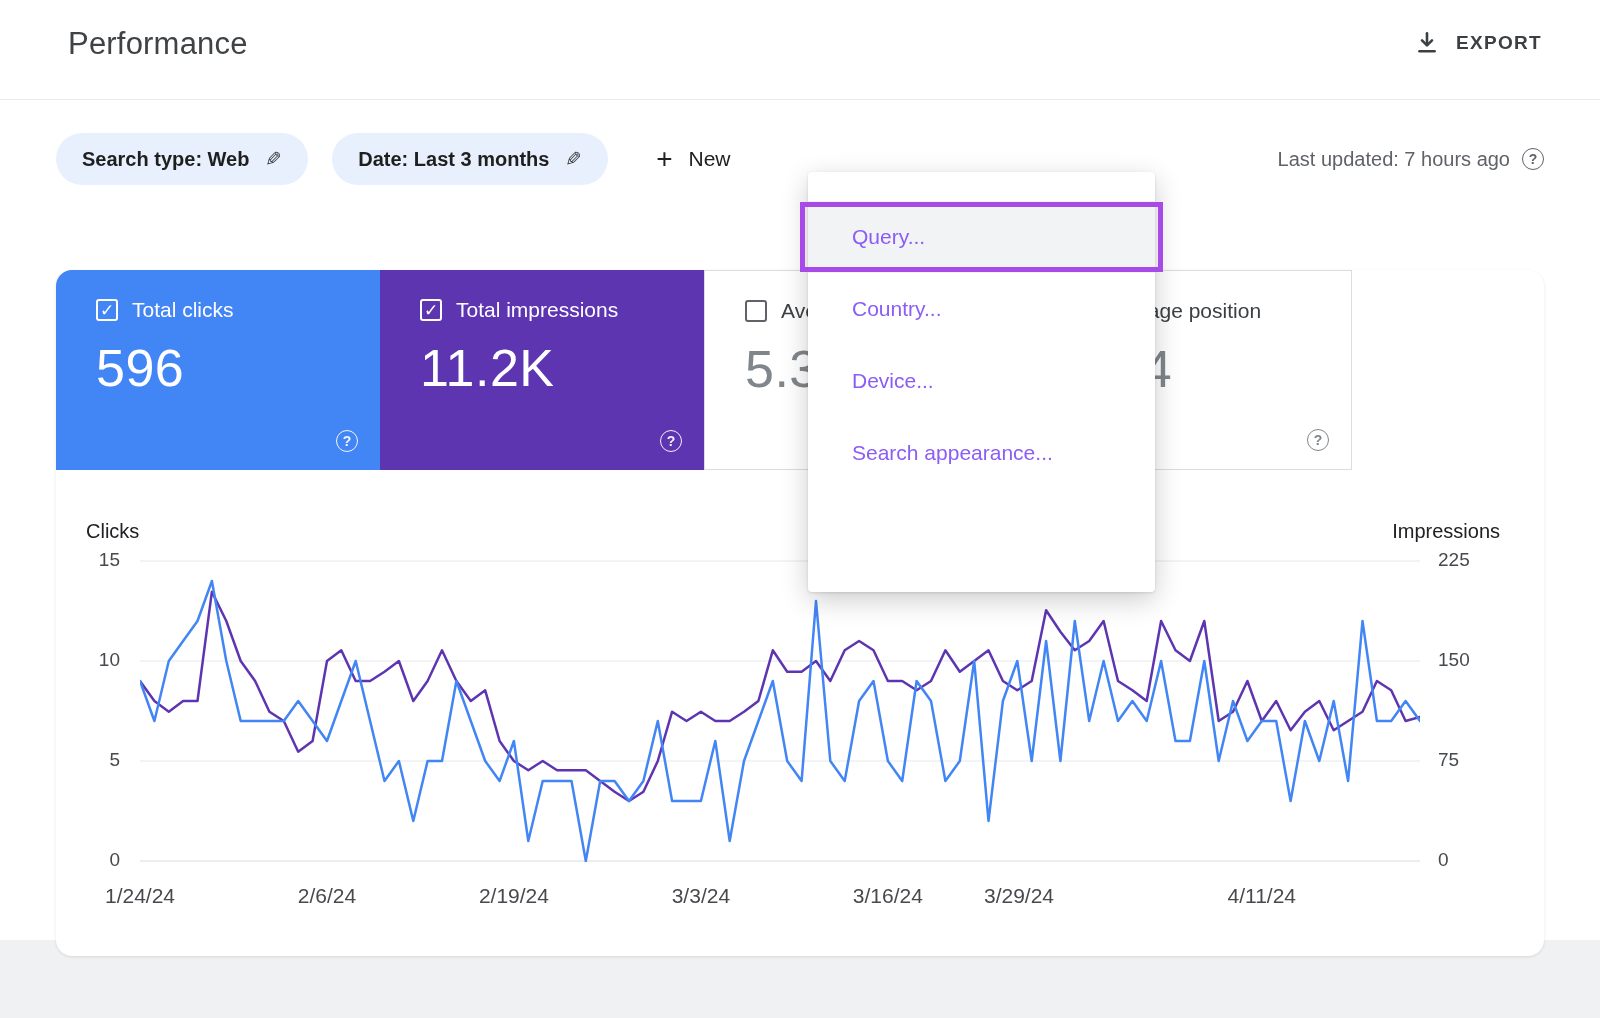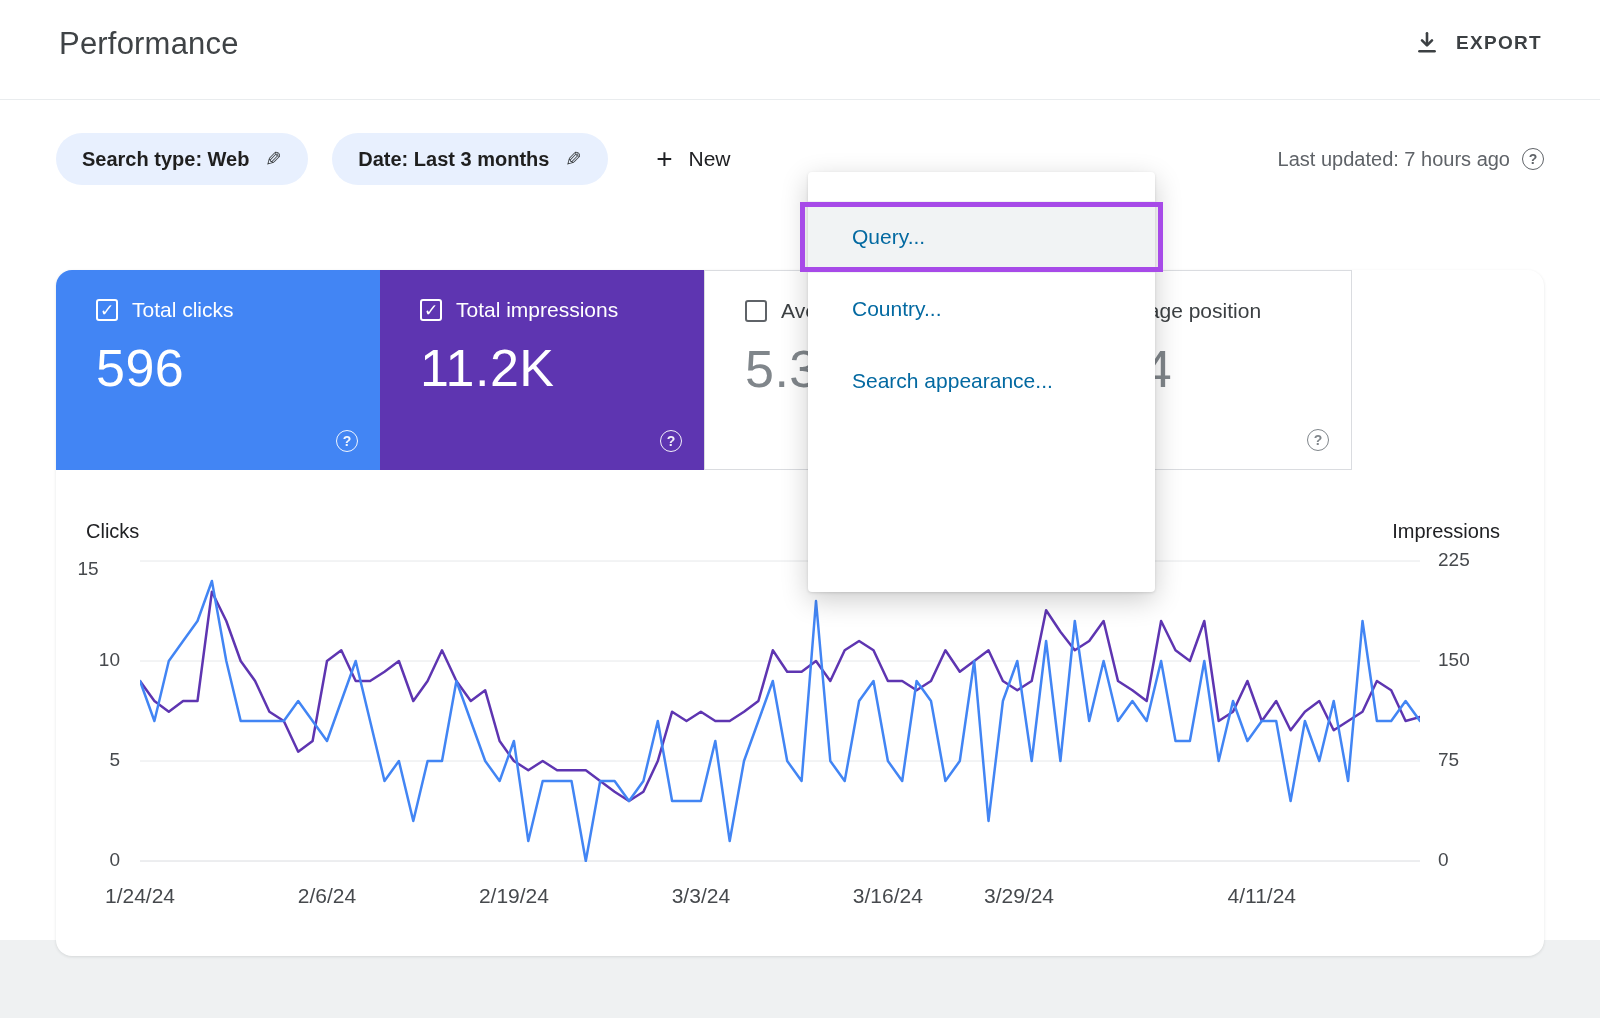--- a/index.html
+++ b/index.html
@@ -7,21 +7,21 @@
   html,body { width:1600px; height:1018px; overflow:hidden; }
   body {
     position:relative;
     background:#ffffff;
     font-family:"Liberation Sans","DejaVu Sans",sans-serif;
     color:#202124;
   }
   .footer-bg { position:absolute; left:0; right:0; bottom:0; height:78px; background:#eff1f2; }
 
   
-  .page-title { position:absolute; left:59px; top:26px; font-size:31px; font-weight:500; color:#3f4346; letter-spacing:.2px; }
+  .page-title { position:absolute; left:68px; top:26px; font-size:31px; font-weight:500; color:#3f4346; letter-spacing:.2px; }
   .export-btn { position:absolute; right:58px; top:30px; display:flex; align-items:center; gap:16px;
     background:none; border:none; font-family:inherit; font-size:19px; font-weight:700; letter-spacing:1.3px;
     color:#3c4043; cursor:pointer; }
   .divider { position:absolute; left:0; right:0; top:99px; height:1px; background:#e9ecee; }
 
   
   .filter-row { position:absolute; left:56px; right:56px; top:133px; height:52px; display:flex; align-items:center; gap:24px;text-align:right; }
   .chip { height:52px; border-radius:26px; background:#e8f0fe; padding:0 26px; display:flex; align-items:center; gap:16px;
     font-size:20px; font-weight:600; color:#1f1f1f; cursor:pointer; }
   .pencil { font-size:20px; color:#3c4043; transform:scaleX(-1); }
@@ -57,21 +57,21 @@
   .axis-title.left { left:30px; }
   .axis-title.right { right:44px; }
   .ltick { position:absolute; left:0; width:64px; text-align:right; font-size:19px; color:#46494d; }
   .rtick { position:absolute; left:1382px; width:70px; text-align:left; font-size:19px; color:#46494d; }
   .plot { position:absolute; left:84px; top:40px; width:1280px; height:302px; }
   .xlabel { position:absolute; top:324px; transform:translateX(-50%); font-size:21px; color:#46494d; white-space:nowrap; }
 
   
   .menu { position:absolute; left:808px; top:172px; width:347px; height:420px; background:#fff; border-radius:4px;
     box-shadow:0 1px 3px rgba(0,0,0,.12), 0 8px 28px rgba(0,0,0,.2); padding-top:29px; z-index:20; }
-  .menu-item { height:72px; display:flex; align-items:center; padding-left:44px; font-size:21px; color:#0369a1; cursor:pointer; }
+  .menu-item { height:72px; display:flex; align-items:center; padding-left:44px; font-size:21px; color:#8b5cf6; cursor:pointer; }
   .menu-item.active { background:#f1f3f4; }
   .highlight { position:absolute; left:800px; top:202px; width:363px; height:70px; border:5px solid #a74ae8; z-index:21; pointer-events:none; }
 </style>
 </head>
 <body>
 
 <div class="footer-bg"></div>
 
 <h1 class="page-title">Performance</h1>
 
@@ -141,21 +141,21 @@
     </div>
   </div>
 
   <div class="chart">
     <div class="axis-title left">Clicks</div>
     <div class="axis-title right">Impressions</div>
 
     <span class="ltick" style="top: 329px;">0</span>
     <span class="ltick" style="top: 229px;">5</span>
     <span class="ltick" style="top: 129px;">10</span>
-    <span class="ltick" style="top: 38px; text-align: center;">15</span>
+    <span class="ltick" style="top: 29px;">15</span>
 
     <span class="rtick" style="top: 329px;">0</span>
     <span class="rtick" style="top: 229px;">75</span>
     <span class="rtick" style="top: 129px;">150</span>
     <span class="rtick" style="top: 29px;">225</span>
 
     <div class="plot">
       <svg id="chart-svg" width="1280" height="302">
           <line x1="0" x2="1280" y1="301" y2="301" stroke="#dadce0" stroke-width="1"></line>
           <line x1="0" x2="1280" y1="201" y2="201" stroke="#e6e8ea" stroke-width="1"></line>
@@ -171,15 +171,16 @@
       <span class="xlabel" style="left: 747.865px;">3/16/24</span>
       <span class="xlabel" style="left: 879px;">3/29/24</span>
       <span class="xlabel" style="left: 1121.8px;">4/11/24</span>
     </div>
   </div>
 </div>
 
 <div class="menu">
   <div class="menu-item active">Query...</div>
   <div class="menu-item">Country...</div>
+  <div class="menu-item">Device...</div>
   <div class="menu-item">Search appearance...</div>
 </div>
 <div class="highlight" style="border-color: rgb(167, 74, 232);"></div>
 
 </body></html>

